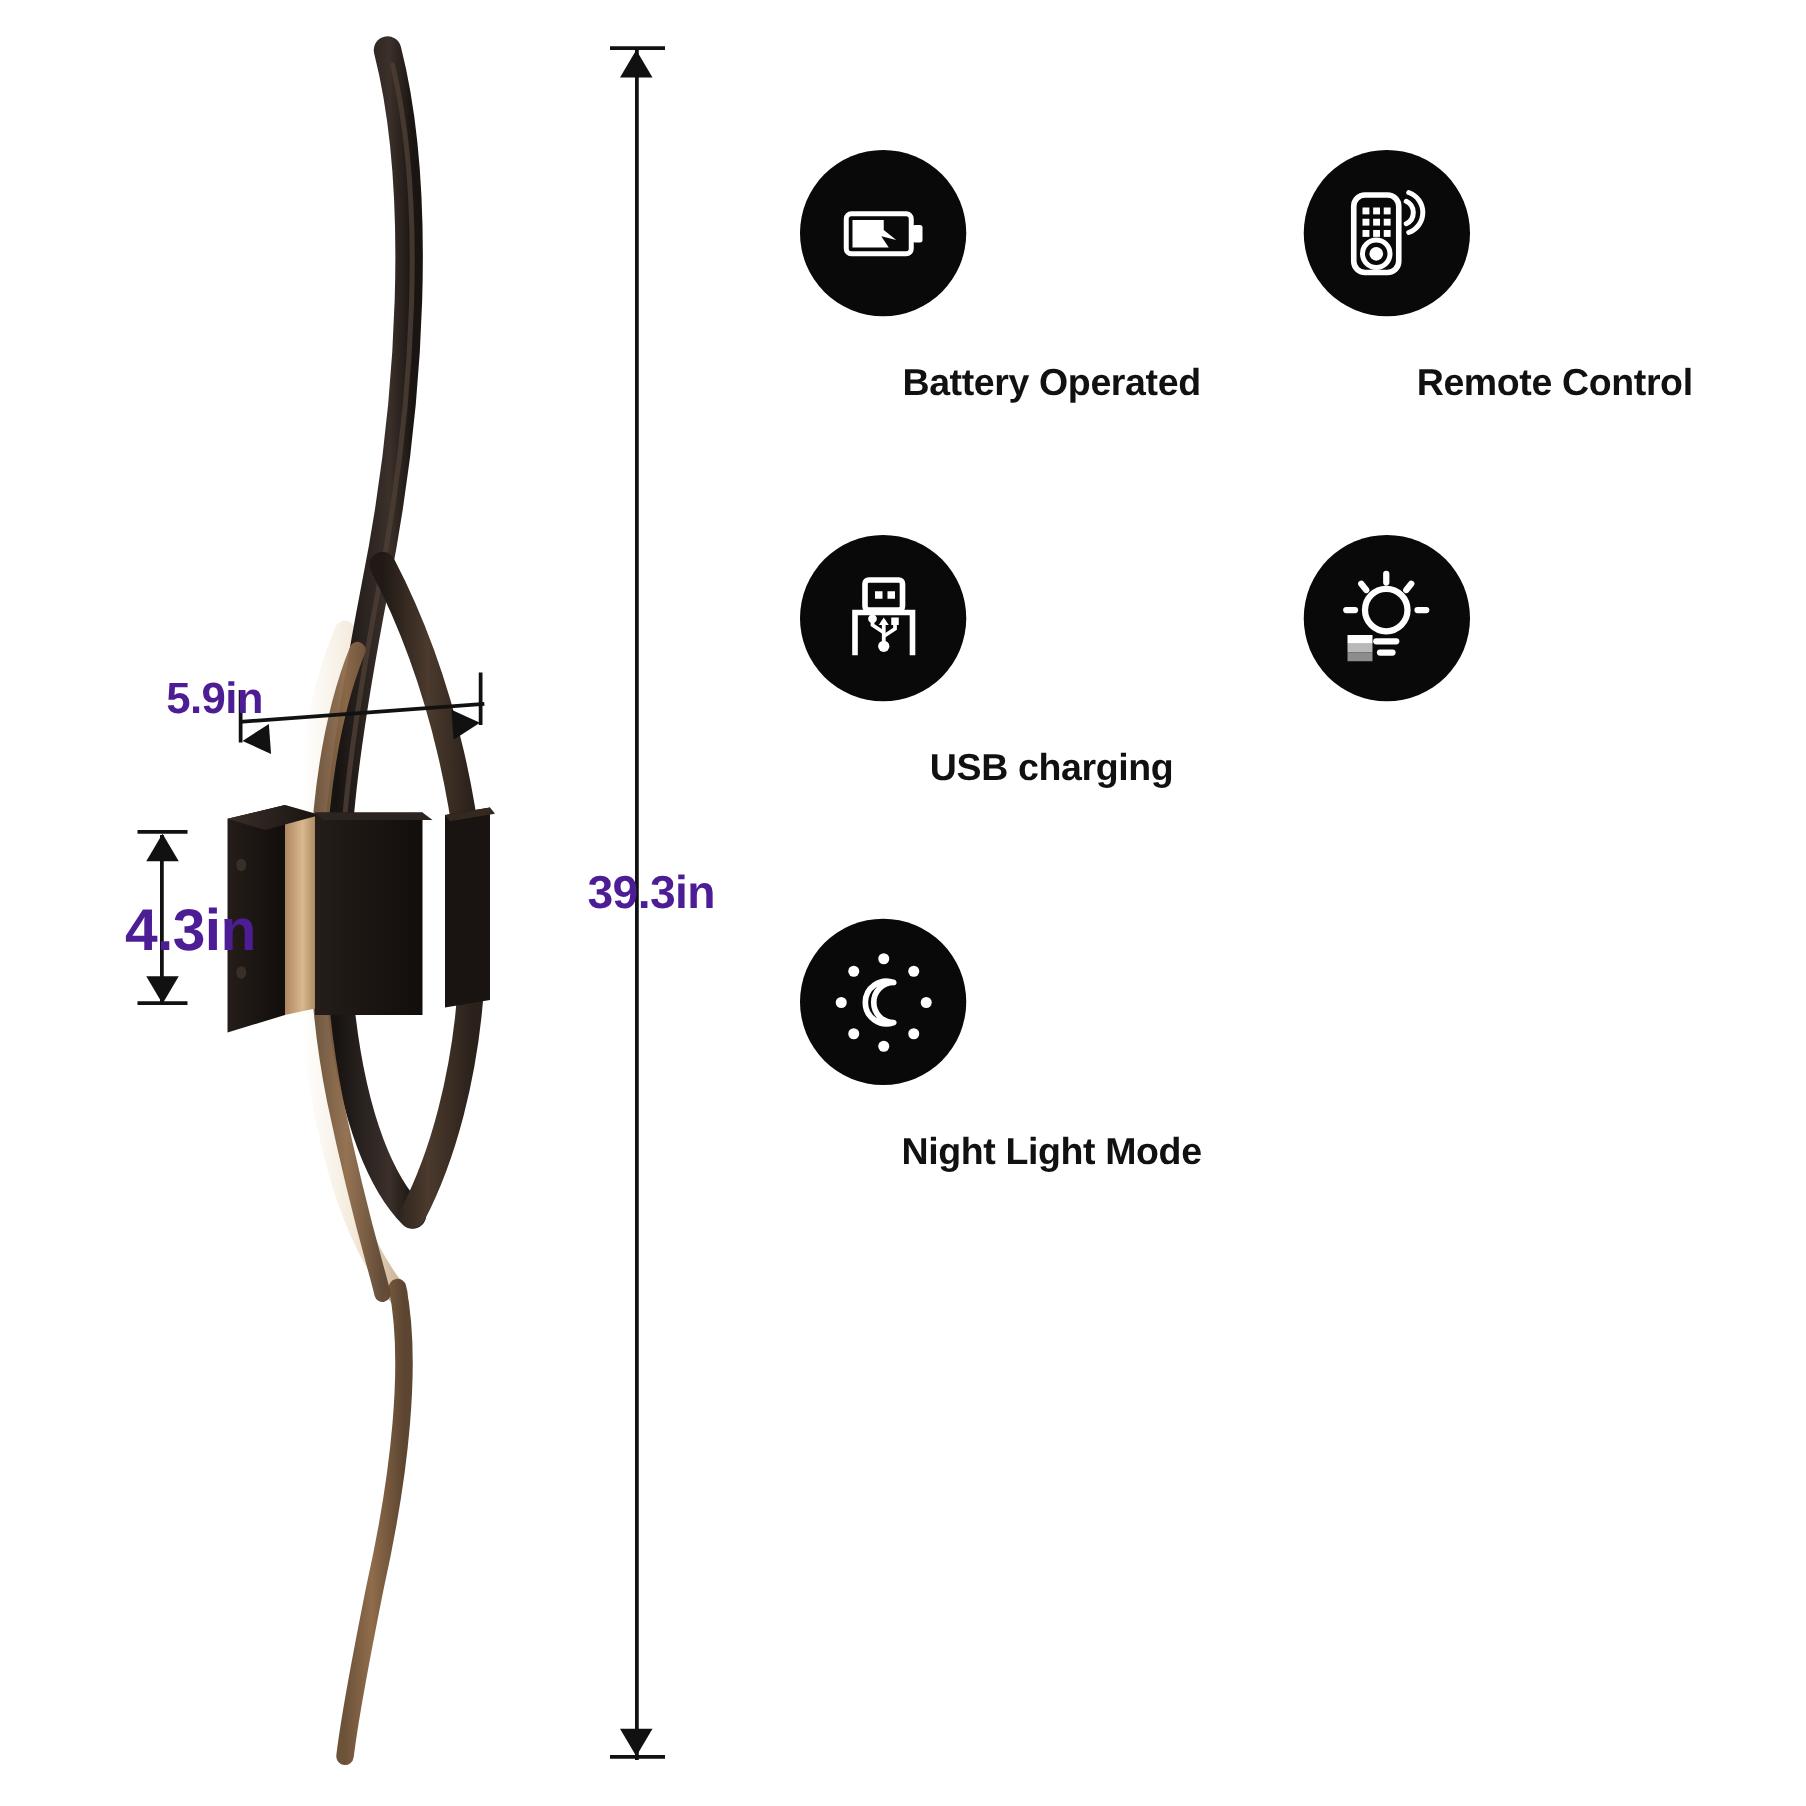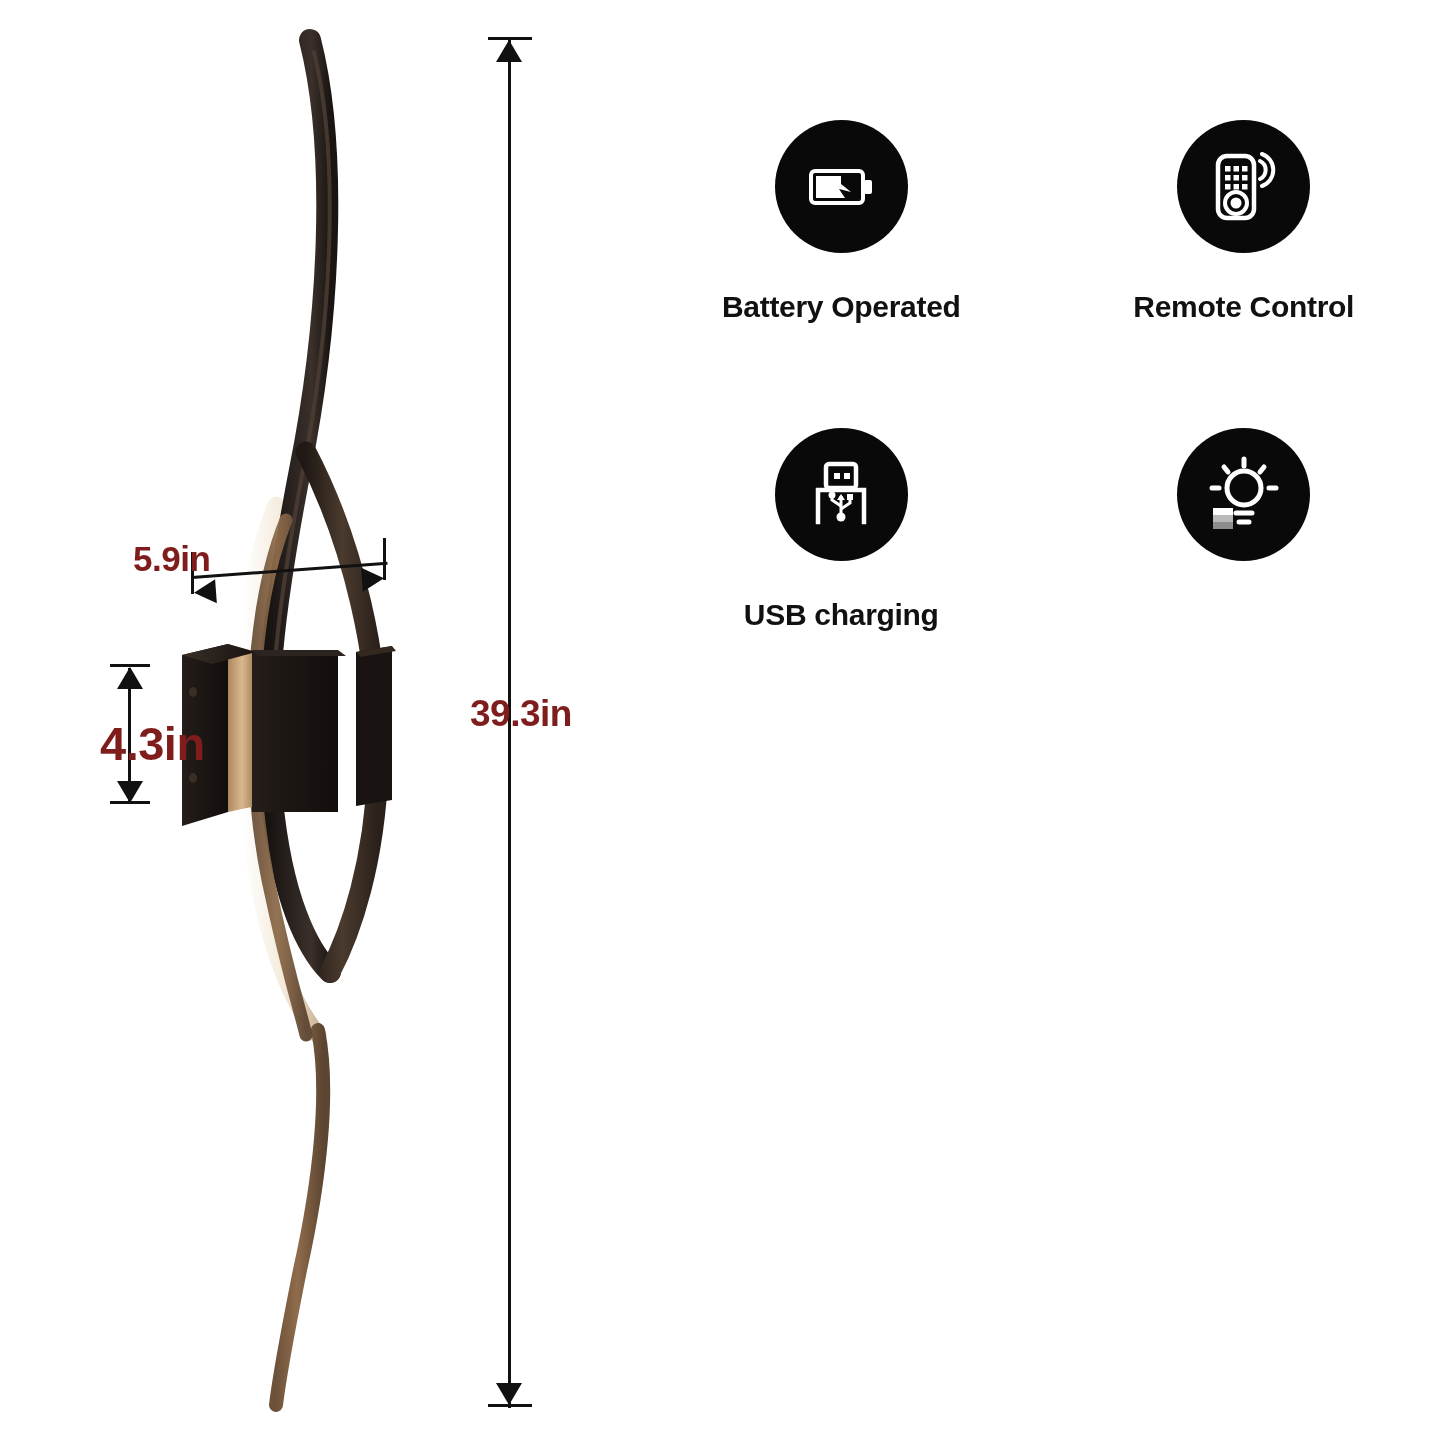--- a/index.html
+++ b/index.html
@@ -16,21 +16,21 @@
   .product-panel{position:absolute;left:0;top:0;width:620px;height:1445px;}
 
   
   .dim-line{position:absolute;background:#111;}
   .dim-cap-h{position:absolute;background:#111;height:3px;}
   .dim-cap-v{position:absolute;background:#111;width:3px;}
 
   .dim-text{
     position:absolute;
     font-weight:bold;
-    color:#7f1d1d;
+    color:#4c1d95;
     letter-spacing:-0.5px;
     white-space:nowrap;
   }
 
   
   #vline{left:508px;top:38px;width:3px;height:1370px;}
   #vcap-top{left:488px;top:37px;width:44px;}
   #vcap-bot{left:488px;top:1404px;width:44px;}
   .arrow-up,.arrow-dn{
     position:absolute;width:0;height:0;
@@ -69,21 +69,21 @@
 
   
   .lamp-svg{position:absolute;left:0;top:0;}
 
   
   .features{
     position:absolute;left:640px;top:120px;width:805px;height:1230px;
     display:grid;grid-template-columns:1fr 1fr;grid-template-rows:repeat(4,1fr);
   }
   .feature{
-    display:flex;flex-direction:column;align-items:center;justify-content:flex-start;
+    display:flex;flex-direction:column;justify-content:flex-start;
   }
   .badge{
     width:133px;height:133px;border-radius:50%;background:#090909;
     display:flex;align-items:center;justify-content:center;
     flex:none;
   }
   .badge svg{display:block;}
   .flabel{
     margin-top:37px;
     font-size:30px;font-weight:bold;color:#111;
@@ -277,16 +277,34 @@
           </g>
           <g>
             <rect x="12" y="57" width="20" height="7" fill="#ffffff"></rect>
             <rect x="12" y="64" width="20" height="7" fill="#b9b9b9"></rect>
             <rect x="12" y="71" width="20" height="7" fill="#8d8d8d"></rect>
           </g>
         </svg>
       </div>
     </div>
 
+    <div class="feature">
+      <div class="badge">
+        <svg width="84" height="84" viewBox="0 0 84 84">
+          <path d="M50 26 A 17 17 0 1 0 50 58 A 14 14 0 0 1 50 26 Z" fill="none" stroke="#fff" stroke-width="4.5" stroke-linejoin="round"></path>
+          <g fill="#fff">
+            <circle cx="42" cy="7" r="4.4"></circle>
+            <circle cx="66" cy="17" r="4.4"></circle>
+            <circle cx="76" cy="42" r="4.4"></circle>
+            <circle cx="66" cy="67" r="4.4"></circle>
+            <circle cx="42" cy="77" r="4.4"></circle>
+            <circle cx="18" cy="67" r="4.4"></circle>
+            <circle cx="8" cy="42" r="4.4"></circle>
+            <circle cx="18" cy="17" r="4.4"></circle>
+          </g>
+        </svg>
+      </div>
+      <div class="flabel">Night Light Mode</div>
+    </div>
 
 
   </div>
 </div>
 
 </body></html>

